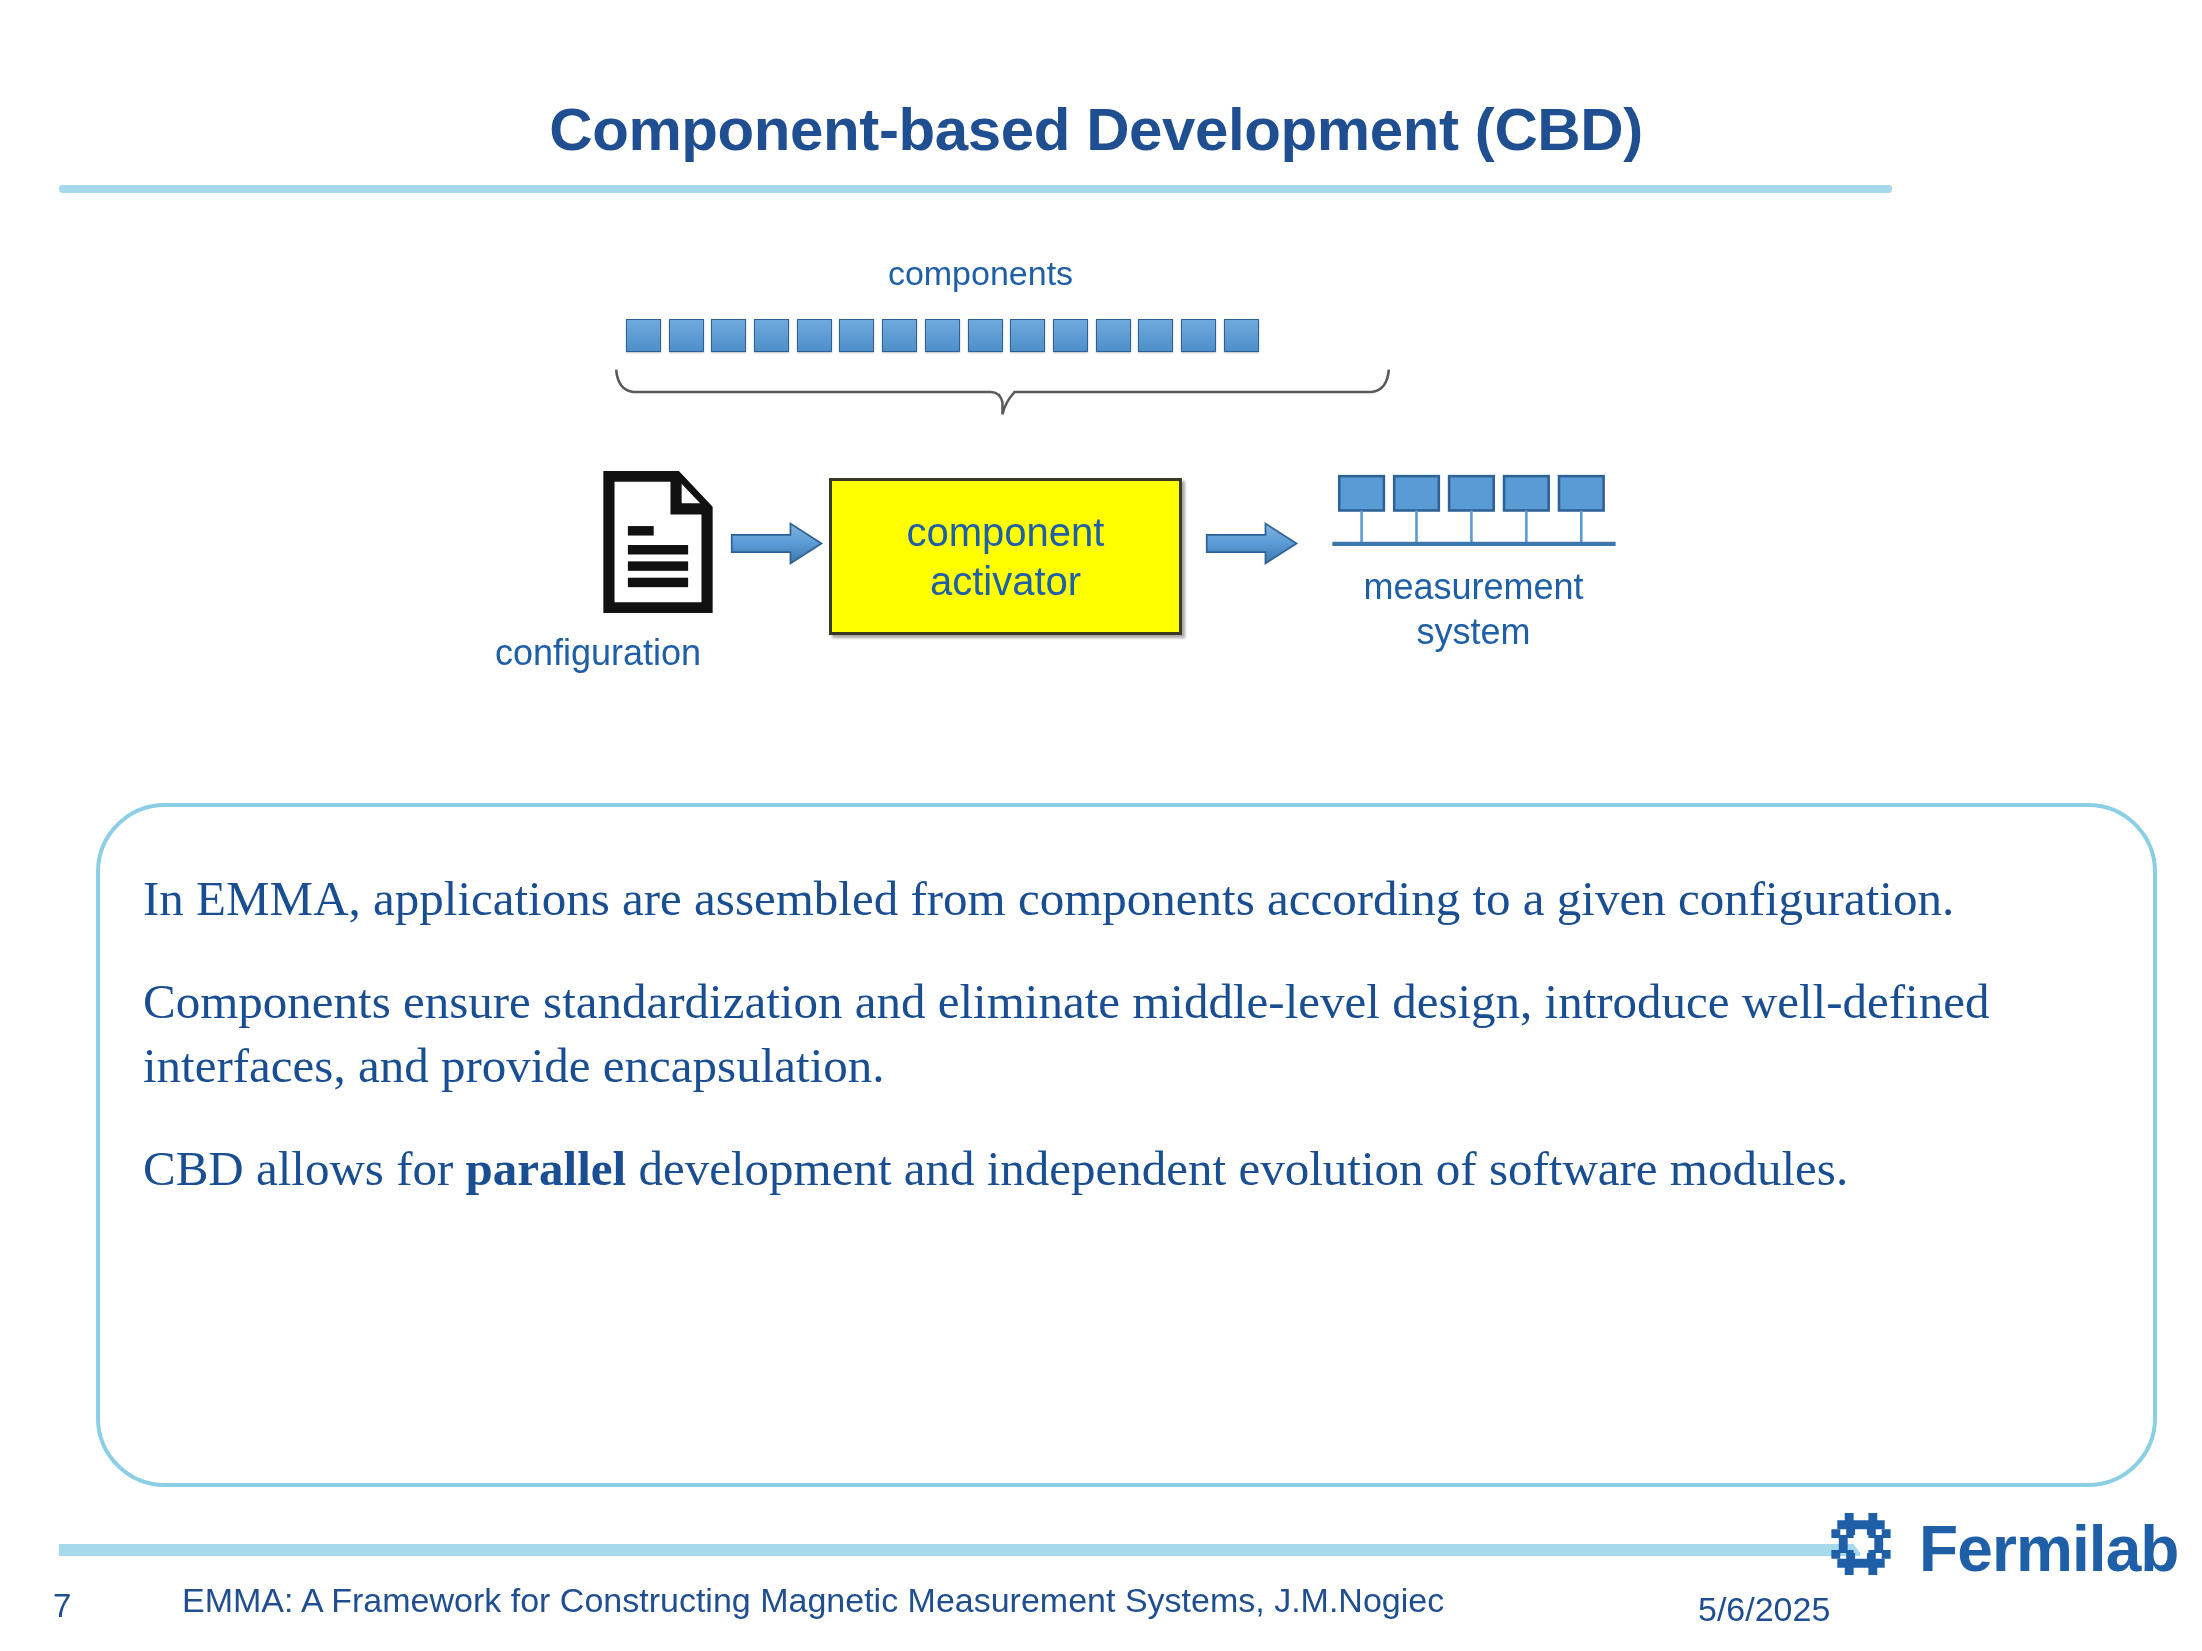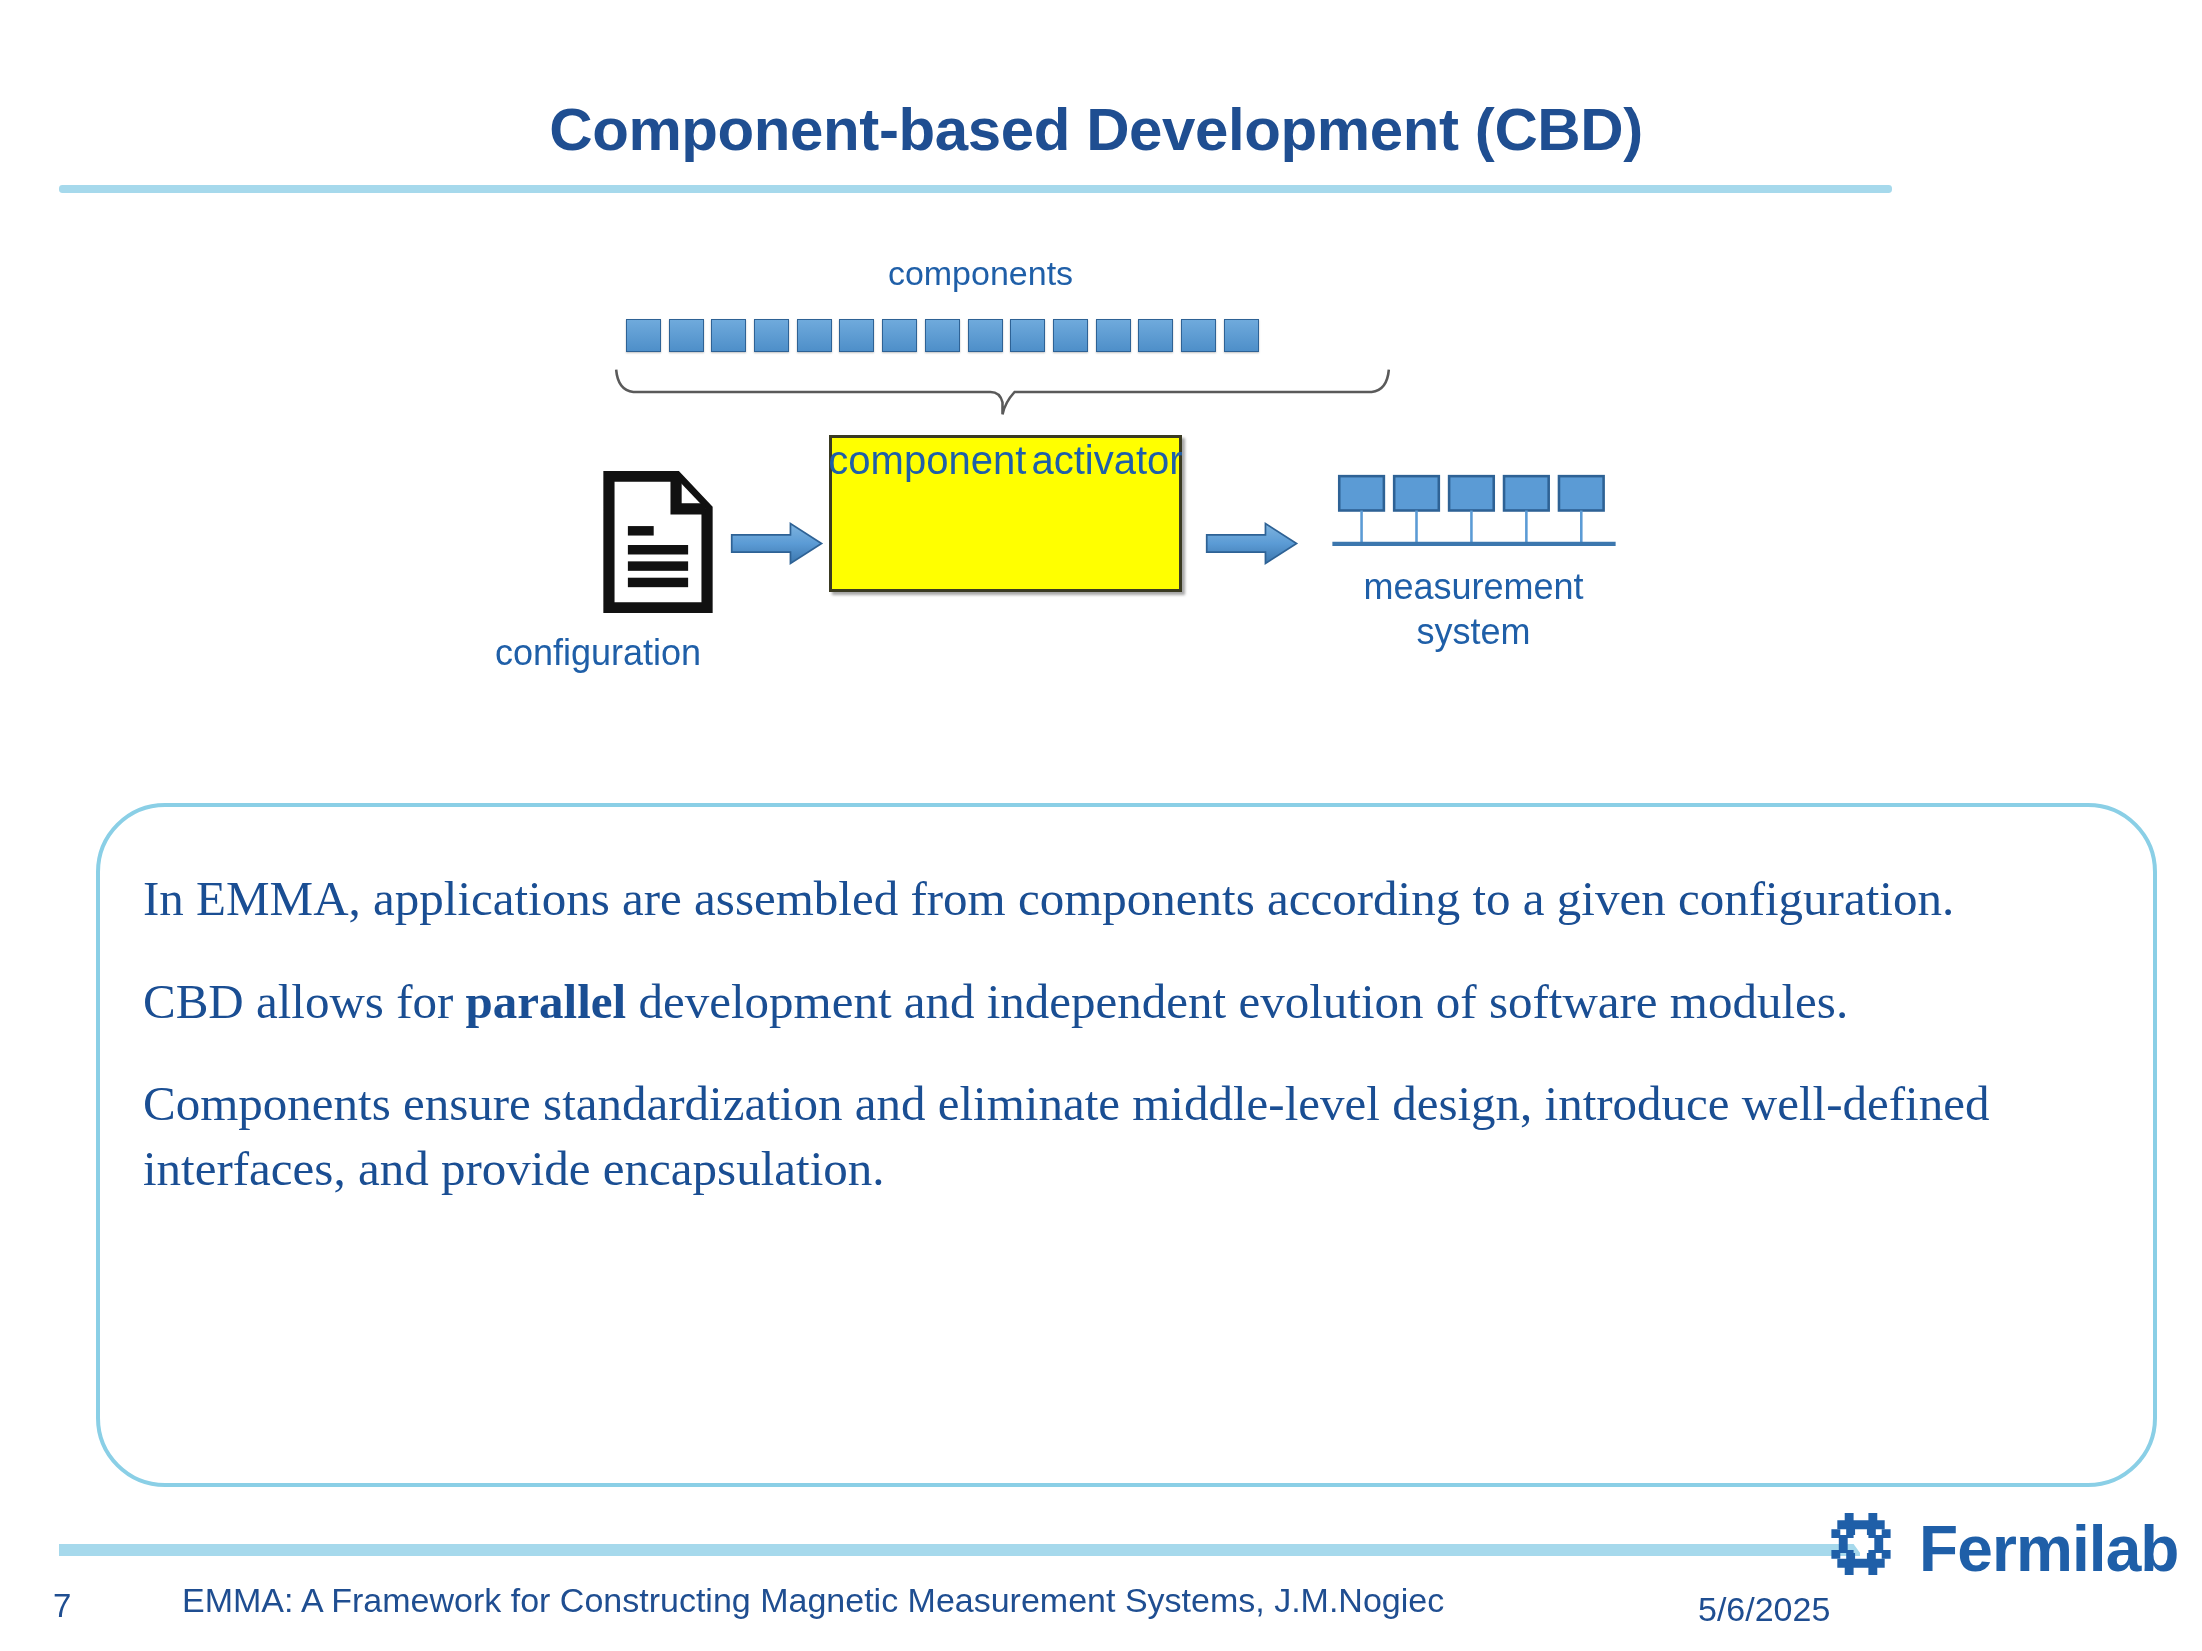--- a/index.html
+++ b/index.html
@@ -99,30 +99,30 @@
   .arrow-2 {
     position: absolute;
     top: 521px;
     left: 1205px;
     width: 95px;
     height: 45px;
   }
 
   .activator-box {
     position: absolute;
-    top: 435px;
+    top: 478px;
     left: 829px;
     width: 353px;
     height: 157px;
     background: #FFFF00;
     border: 3.4px solid #3A3A22;
     box-sizing: border-box;
     display: flex;
-    flex-direction: row;
-    align-items: flex-start;
+    flex-direction: column;
+    align-items: center;
     justify-content: center;
     gap: 5.2px;
     box-shadow: 2.6px 2.6px 2.6px rgba(0,0,0,0.35);
   }
   .activator-line {
     font-size: 40px;
     color: #1F5FA8;
     line-height: 1.1;
   }
 
@@ -293,24 +293,24 @@
 <div class="meas-label">
   <div>measurement</div>
   <div>system</div>
 </div>
 
 <div class="text-panel">
   <p class="panel-para">
     <span>In EMMA, applications are assembled from components according to a given configuration.</span>
   </p>
   <p class="panel-para">
-    <span>CBD allows for </span><b>parallel</b><span> development and independent evolution of software modules.</span>
+    <span>Components ensure standardization and eliminate middle-level design, introduce well-defined interfaces, and provide encapsulation.</span>
   </p>
   <p class="panel-para">
-    <span>Components ensure standardization and eliminate middle-level design, introduce well-defined interfaces, and provide encapsulation.</span>
+    <span>CBD allows for </span><b>parallel</b><span> development and independent evolution of software modules.</span>
   </p>
 </div>
 
 <div class="footer-rule"></div>
 <div class="page-number">7</div>
 <div class="footer-text">EMMA: A Framework for Constructing Magnetic Measurement Systems, J.M.Nogiec</div>
 <div class="footer-date">5/6/2025</div>
 
 <div class="fermilab-logo">
   <svg width="74" height="74" viewBox="0 0 100 100">

